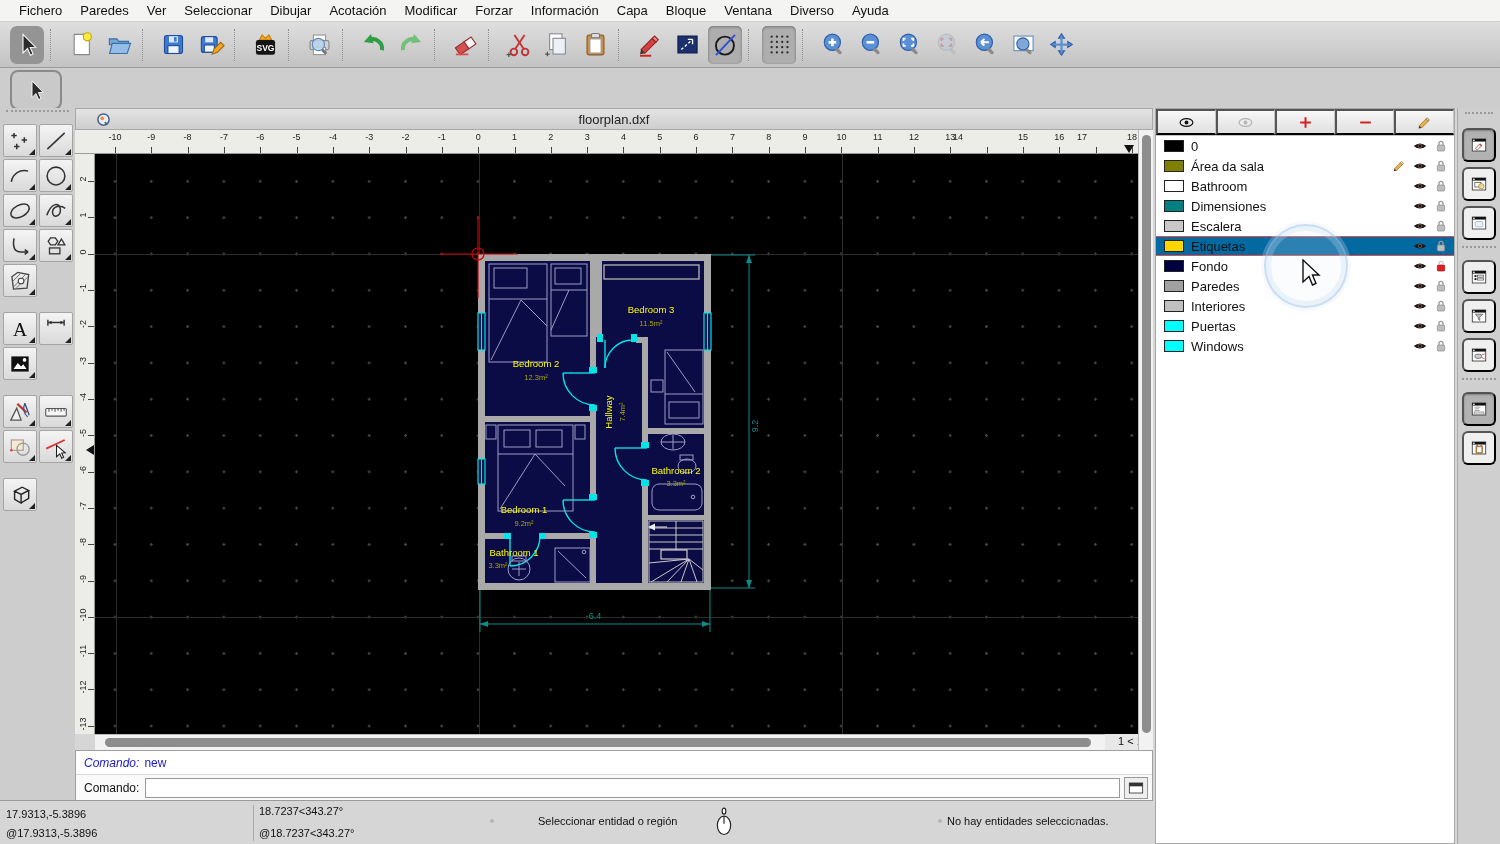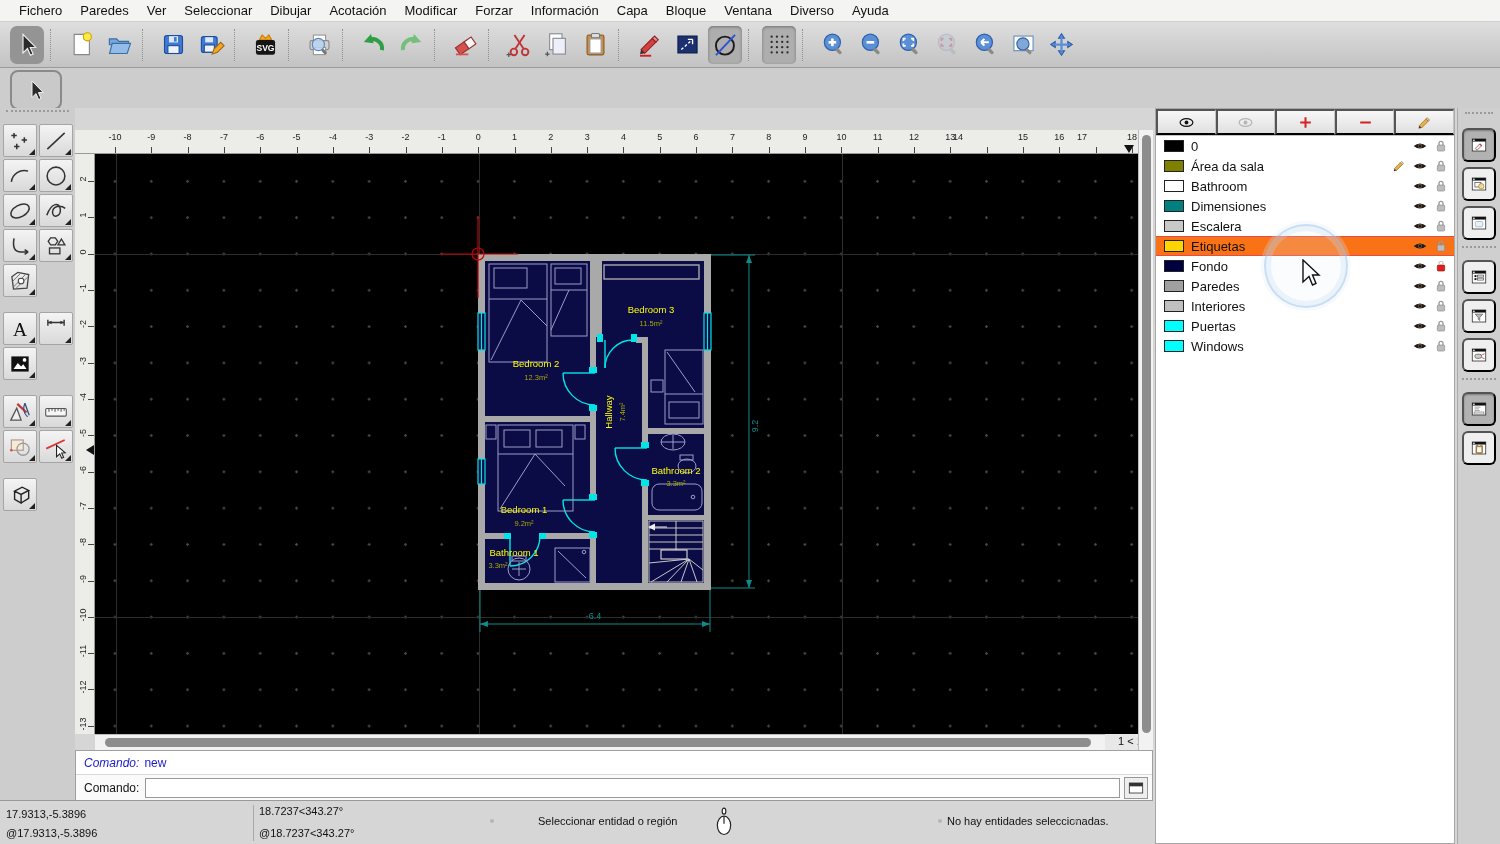--- a/index.html
+++ b/index.html
@@ -94,21 +94,21 @@
       border:1px solid #a8a8a8;box-sizing:border-box;}
   #lp-title{height:22px;background:linear-gradient(#ebebeb,#d9d9d9);border-bottom:1px solid #b5b5b5;
       position:relative;display:flex;align-items:center;justify-content:center;font-size:12px;color:#333;}
   #lp-close{position:absolute;left:5px;top:4px;width:14px;height:14px;}
   #lp-float{position:absolute;left:24px;top:4px;width:14px;height:14px;}
   #lp-tools{height:26px;display:flex;border-bottom:1px solid #c5c5c5;}
   .lp-tool{flex:1;background:linear-gradient(#f7f7f7,#e0e0e0);border-right:1px solid #c5c5c5;
       display:flex;align-items:center;justify-content:center;}
   .lp-tool svg{width:17px;height:17px;}
   .lp-row{height:20px;display:flex;align-items:center;position:relative;}
-  .lp-row.selected{background:#f97316;box-shadow:inset 0 1px 0 #e84a4a, inset 0 -1px 0 #e84a4a;}
+  .lp-row.selected{background:#0369a1;box-shadow:inset 0 1px 0 #e84a4a, inset 0 -1px 0 #e84a4a;}
   .lp-swatch{width:18px;height:10px;border:1px solid #222;margin-left:8px;flex:none;}
   .lp-name{font-size:13px;color:#111;margin-left:7px;flex:1;white-space:nowrap;overflow:hidden;}
   .lp-ico{width:16px;height:16px;flex:none;margin-right:5px;}
   .lp-ico svg{width:16px;height:16px;}
   #lp-ripple{position:absolute;left:108px;top:115px;width:80px;height:80px;border-radius:50%;
       border:2px solid rgba(160,195,235,.55);background:rgba(230,240,250,.18);
       box-shadow:inset 0 0 0 5px rgba(195,215,240,.28), 0 0 0 3px rgba(220,232,246,.25);pointer-events:none;}
   #lp-cursor{position:absolute;left:145px;top:150px;width:22px;height:30px;pointer-events:none;}
   
   #dockstrip{position:absolute;left:1457px;top:108px;width:43px;height:736px;background:#cfcfcf;
@@ -475,20 +475,30 @@
           <button class="pal-btn">
             <svg viewBox="0 0 24 24">
               <path d="M7 8.5 L14 4.8 L20 7.8 L13 11.4 Z M7 8.5 V16 L13 19.4 V11.4 M20 7.8 V15.2 L13 19.4" fill="none" stroke="#222" stroke-width="1.3"></path>
             </svg>
           </button>
           <div class="pal-empty"></div>
         </div>
       </div>
   </div>
 
+  <div id="doc-title">
+    <span class="doc-icon">
+      <svg viewBox="0 0 24 24">
+          <circle cx="12" cy="12" r="9" fill="#e9eef5" stroke="#46618c" stroke-width="2.4"></circle>
+          <circle cx="10" cy="10" r="3" fill="#e8912d"></circle>
+          <rect x="15" y="15" width="6" height="3" rx="1.4" transform="rotate(45 15 15)" fill="#46618c"></rect>
+        </svg>
+    </span>
+    <span>floorplan.dxf</span>
+  </div>
 
   <div id="hruler">
     <div id="hr-pointer" style="left:1029px"></div>
   <span class="hr-num" style="left: 20px;">-10</span>
       <div class="hr-tick" style="left: 20px;"></div>
       <span class="hr-num" style="left: 56.32px;">-9</span>
       <div class="hr-tick" style="left: 56.32px;"></div>
       <span class="hr-num" style="left: 92.64px;">-8</span>
       <div class="hr-tick" style="left: 92.64px;"></div>
       <span class="hr-num" style="left: 128.96px;">-7</span>

